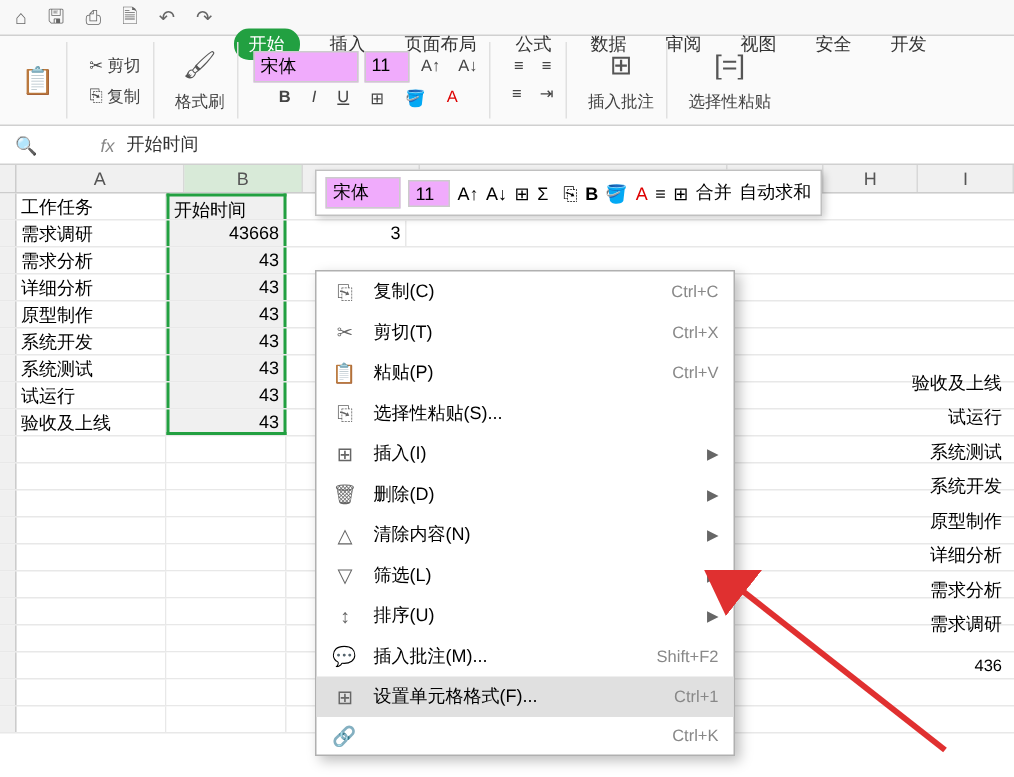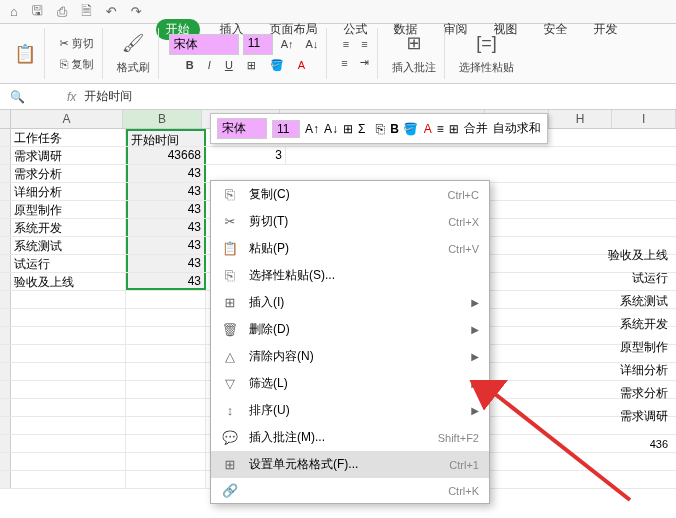--- a/index.html
+++ b/index.html
@@ -30,21 +30,21 @@
     .corner { width: 11px; border-right: 1px solid #ccc; }
     .col-h { border-right: 1px solid #d8d8d8; text-align: center; padding: 2px 0; color: #555; }
     .col-A { width: 115px; }
     .col-B { width: 80px; }
     .col-C { width: 80px; }
     .col-other { width: 65px; }
     
     .row { display: flex; border-bottom: 1px solid #e8e8e8; height: 18px; }
     .row-h { width: 11px; border-right: 1px solid #ccc; background: #f0f0f0; text-align: center; font-size: 10px; color: #555; }
     .cell { border-right: 1px solid #e8e8e8; padding: 1px 3px; overflow: hidden; white-space: nowrap; }
-    .cell-A { width: 115px; }
+    .cell-A { width: 100px; }
     .cell-B { width: 80px; text-align: right; background: #f0f0f0; }
     .cell-B.selected { border-left: 2px solid #22a041; border-right: 2px solid #22a041; }
     
     .selection-top { border-top: 2px solid #22a041; }
     .selection-bottom { border-bottom: 2px solid #22a041; }
     
     .context-menu { position: absolute; left: 210px; top: 180px; width: 280px; background: #fff; border: 1px solid #b0b0b0; box-shadow: 3px 3px 8px rgba(0,0,0,0.25); z-index: 20; }
     .menu-item { display: flex; align-items: center; padding: 5px 10px; gap: 10px; cursor: pointer; }
     .menu-item.highlight { background: #e0e0e0; }
     .menu-icon { width: 18px; text-align: center; color: #666; font-size: 13px; }

